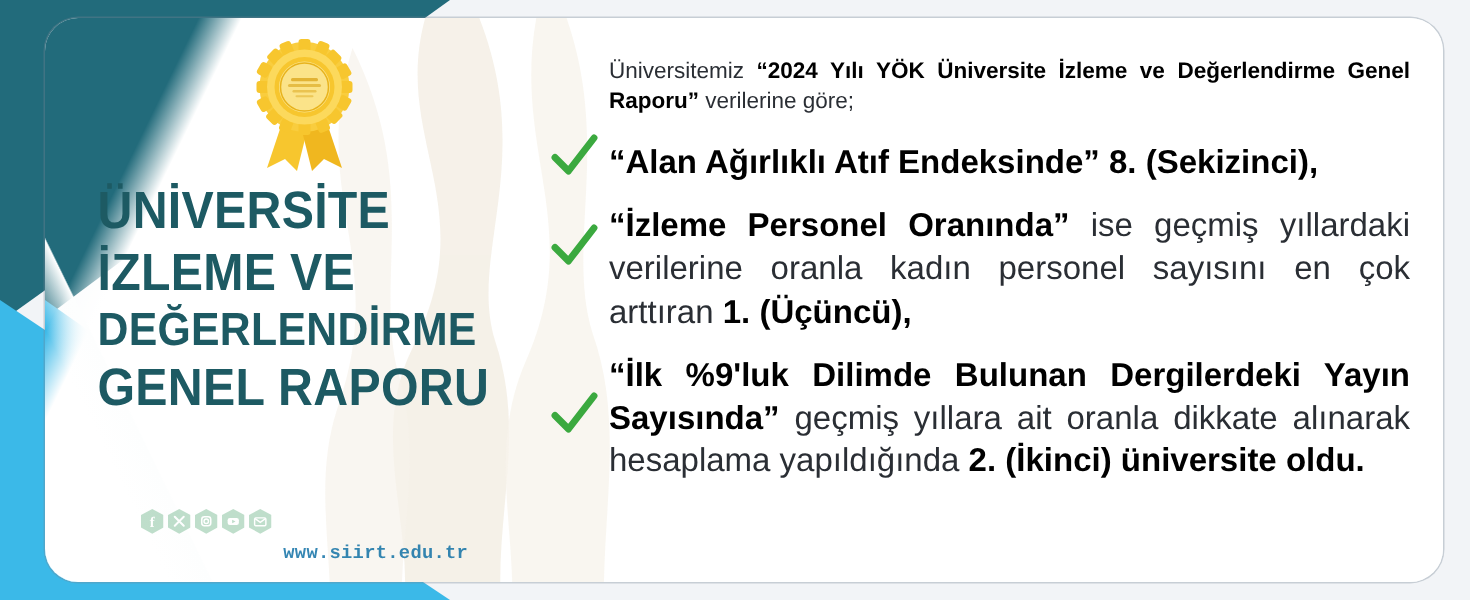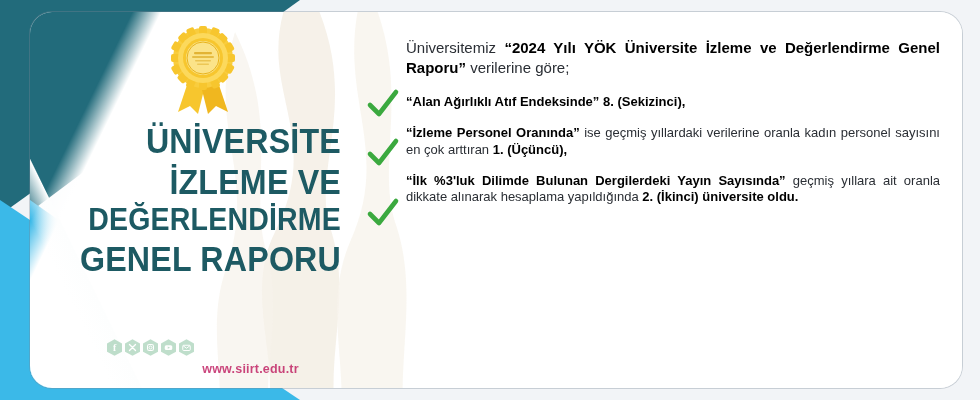--- a/index.html
+++ b/index.html
@@ -61,21 +61,21 @@
   .flame svg{width:100%;height:100%;display:block;}
   
   .left-col{
     position:absolute;left:8px;top:0;width:330px;height:100%;
     display:flex;flex-direction:column;align-items:center;
     padding-top:12px;box-sizing:border-box;
   }
   .badge{width:74px;height:92px;flex:none;}
   .badge svg{width:100%;height:100%;display:block;}
   .title-block{
-    margin-top:2px;text-align:right;width:300px;
+    margin-top:2px;text-align:left;width:300px;
     color:#1d5a63;
     font-family:"Liberation Sans Narrow","Liberation Sans",sans-serif;
     font-weight:bold;
     letter-spacing:.2px;
   }
   .title-block div{
     line-height:1.02;
     font-size:35px;
     margin:5px 0;
     transform:scaleX(.92);
@@ -83,42 +83,42 @@
   }
   .t-long{font-size:31px !important;}
   .footer{
     position:absolute;left:0;bottom:12px;width:330px;
     display:flex;align-items:center;justify-content:center;gap:3px;
   }
   .hexicon{width:15px;height:17px;flex:none;opacity:.33;}
   .hexicon svg{width:100%;height:100%;display:block;}
   .weburl{
     margin-left:5px;font-size:12.5px;font-weight:bold;
-    color:#be185d;opacity:.8;
-    font-family:Liberation Sans, sans-serif;
+    color:#0369a1;opacity:.8;
+    font-family:Liberation Mono, monospace;
     letter-spacing:.2px;
     margin-top:44px;
   }
   
   .right-col{
     position:absolute;left:340px;top:0;right:0;height:100%;
     padding:26px 22px 10px 0;box-sizing:border-box;
     color:#15181c;
   }
   .intro{
     font-size:15px;line-height:1.33;
     text-align:justify;text-justify:inter-word;
     margin:0 0 16px 36px;
     color:#2a2e34;
   }
   .intro b{color:#000;font-weight:bold;}
   .bullet{
     position:relative;
     margin:0 0 14px 36px;
-    font-size:13px;line-height:1.3;
+    font-size:22px;line-height:1.3;
     text-align:justify;text-justify:inter-word;
     color:#2a2e34;
   }
   .bullet b{color:#000;font-weight:bold;}
   .bullet .last-line{text-align:left;}
   .check{
     position:absolute;left:-40px;width:34px;height:34px;
   }
   .check svg{width:100%;height:100%;display:block;}
   .c1{top:-6px;}
@@ -256,19 +256,19 @@
         </span>
         <b>“İzleme Personel Oranında”</b><span> ise geçmiş yıllardaki verilerine oranla kadın personel sayısını en çok arttıran </span><b>1. (Üçüncü),</b>
       </div>
 
       <div class="bullet">
         <span class="check c3">
           <svg viewBox="0 0 34 34" xmlns="http://www.w3.org/2000/svg">
             <path d="M4 17 L13 26 L30 4" fill="none" stroke="#3ba93f" stroke-width="4.6" stroke-linecap="round" stroke-linejoin="round"></path>
           </svg>
         </span>
-        <b>“İlk %3'luk Dilimde Bulunan Dergilerdeki Yayın Sayısında”</b><span> geçmiş yıllara ait oranla dikkate alınarak hesaplama yapıldığında </span><b>2. (İkinci)</b>
+        <b>“İlk %9'luk Dilimde Bulunan Dergilerdeki Yayın Sayısında”</b><span> geçmiş yıllara ait oranla dikkate alınarak hesaplama yapıldığında </span><b>2. (İkinci)</b>
         <span class="last-line"> <b>üniversite oldu.</b></span>
       </div>
 
     </div>
   </div>
 </div>
 
 </body></html>

